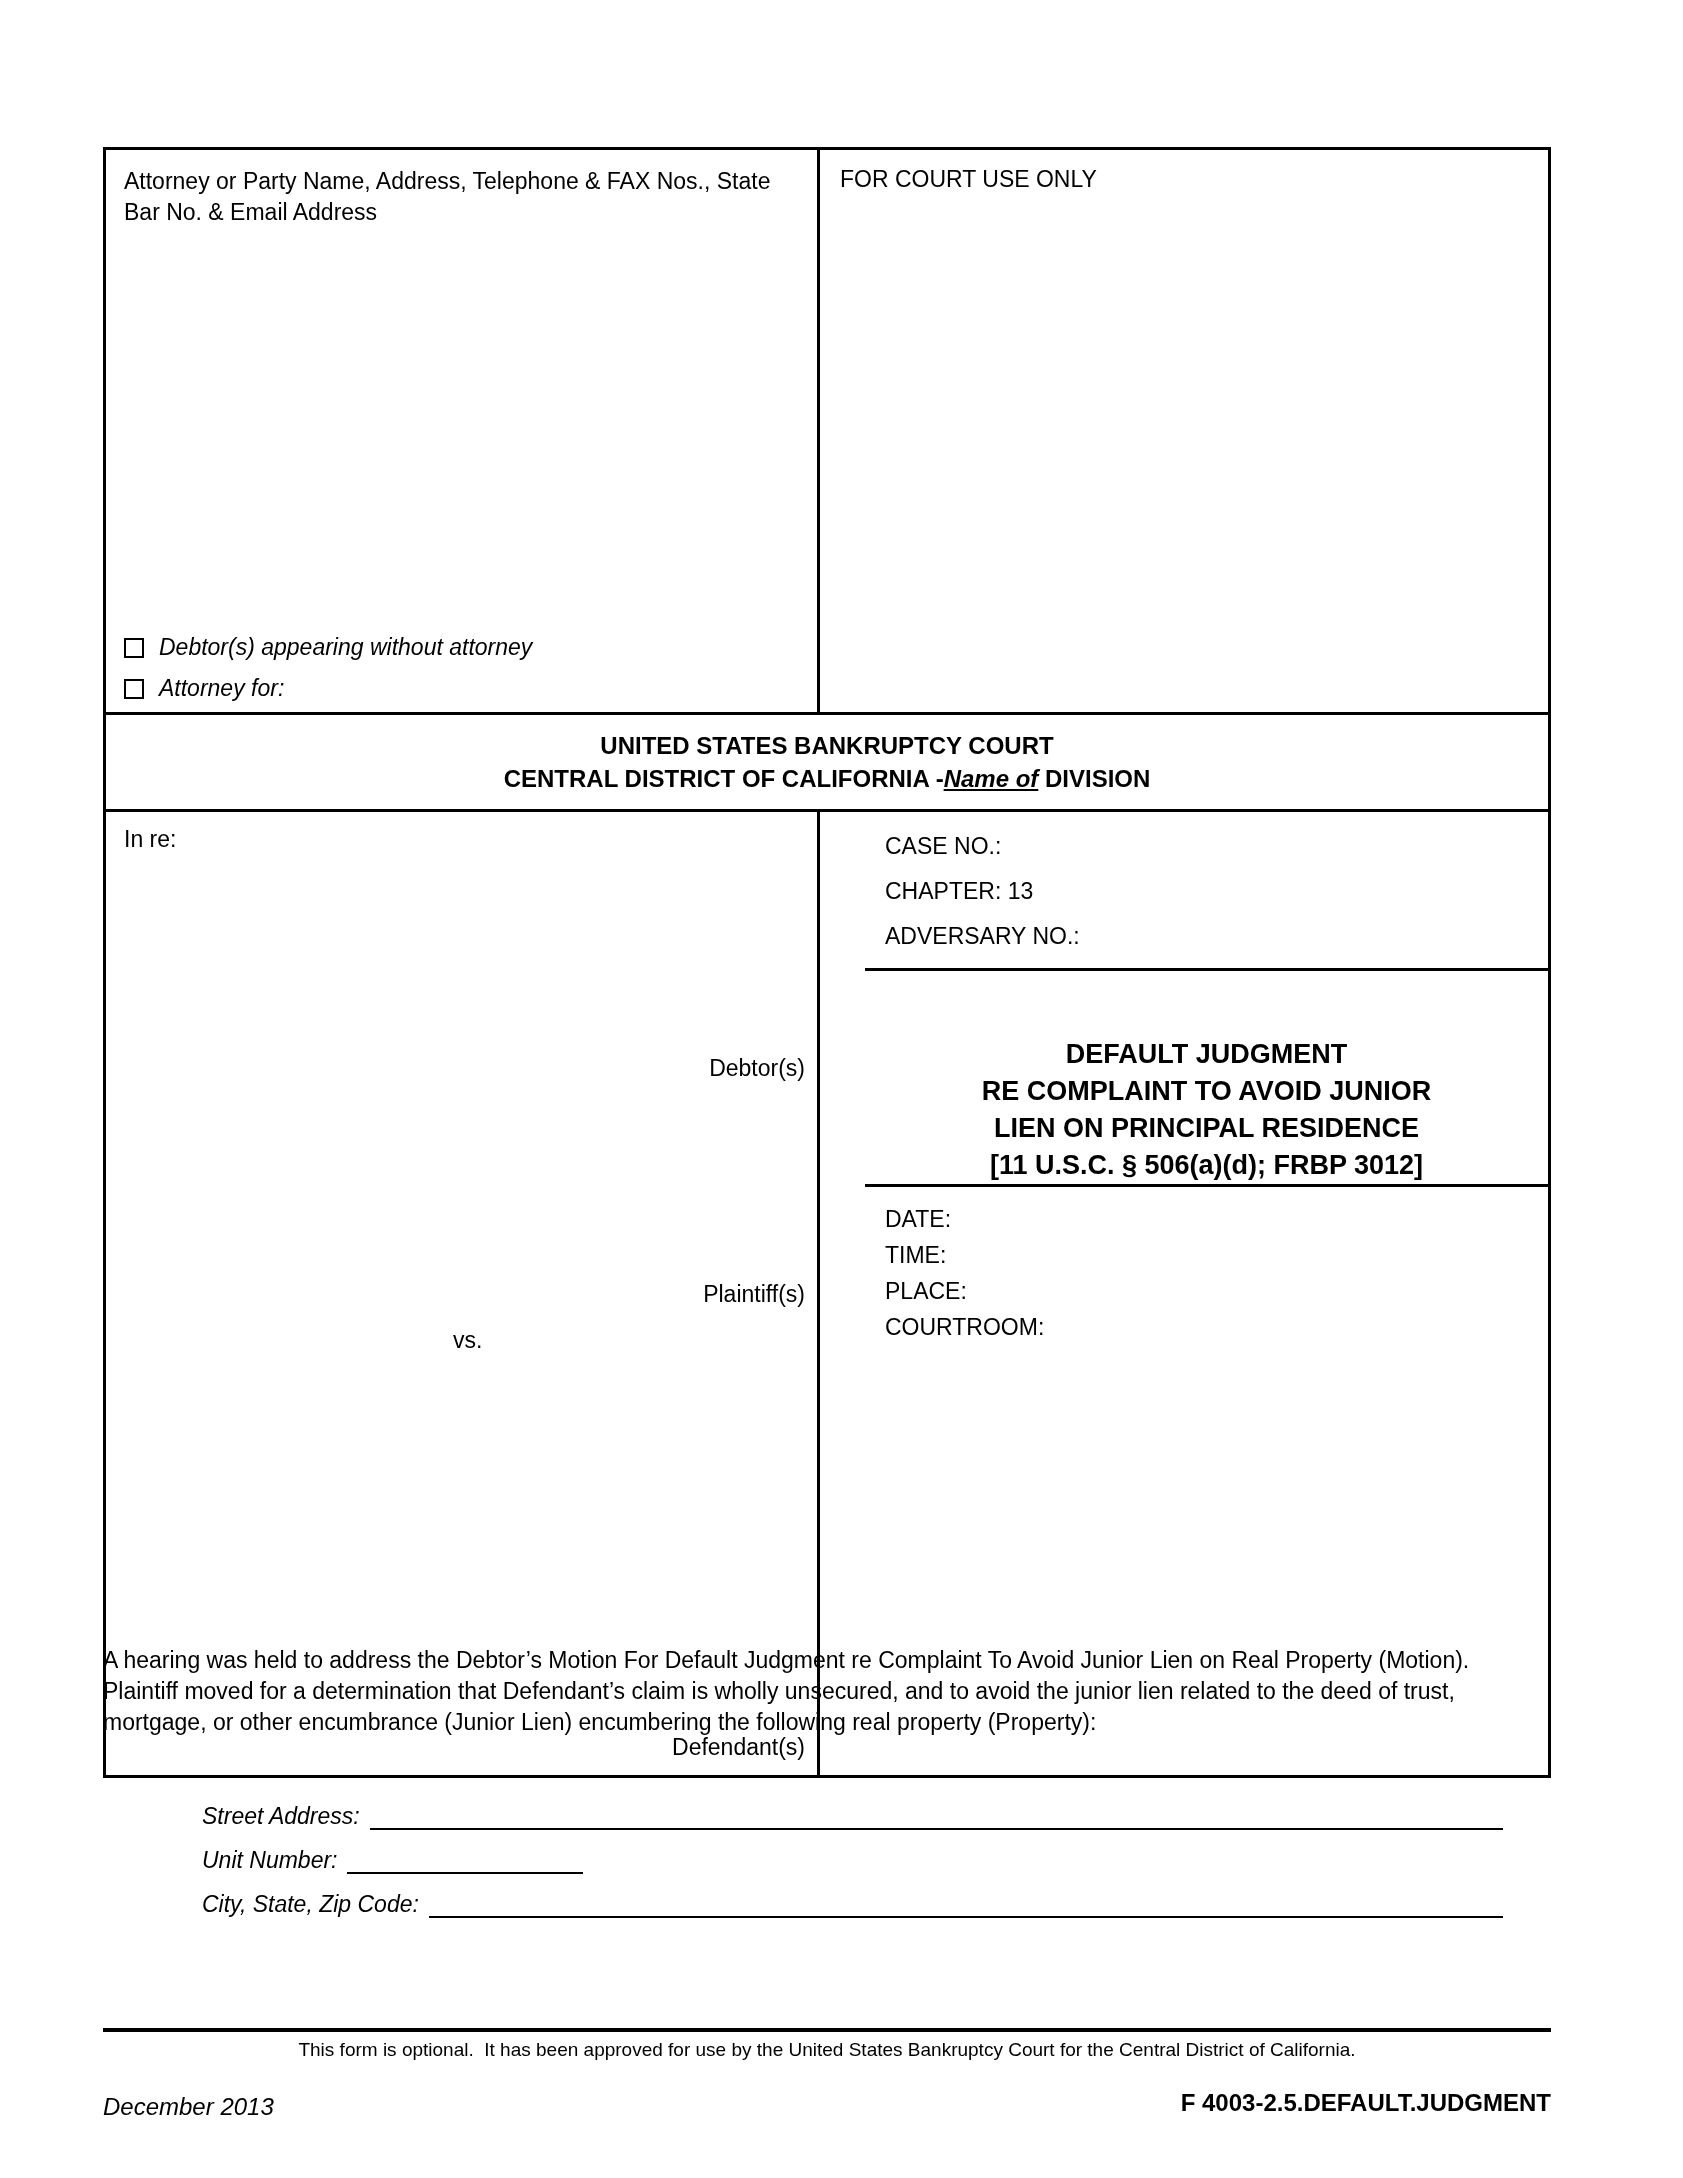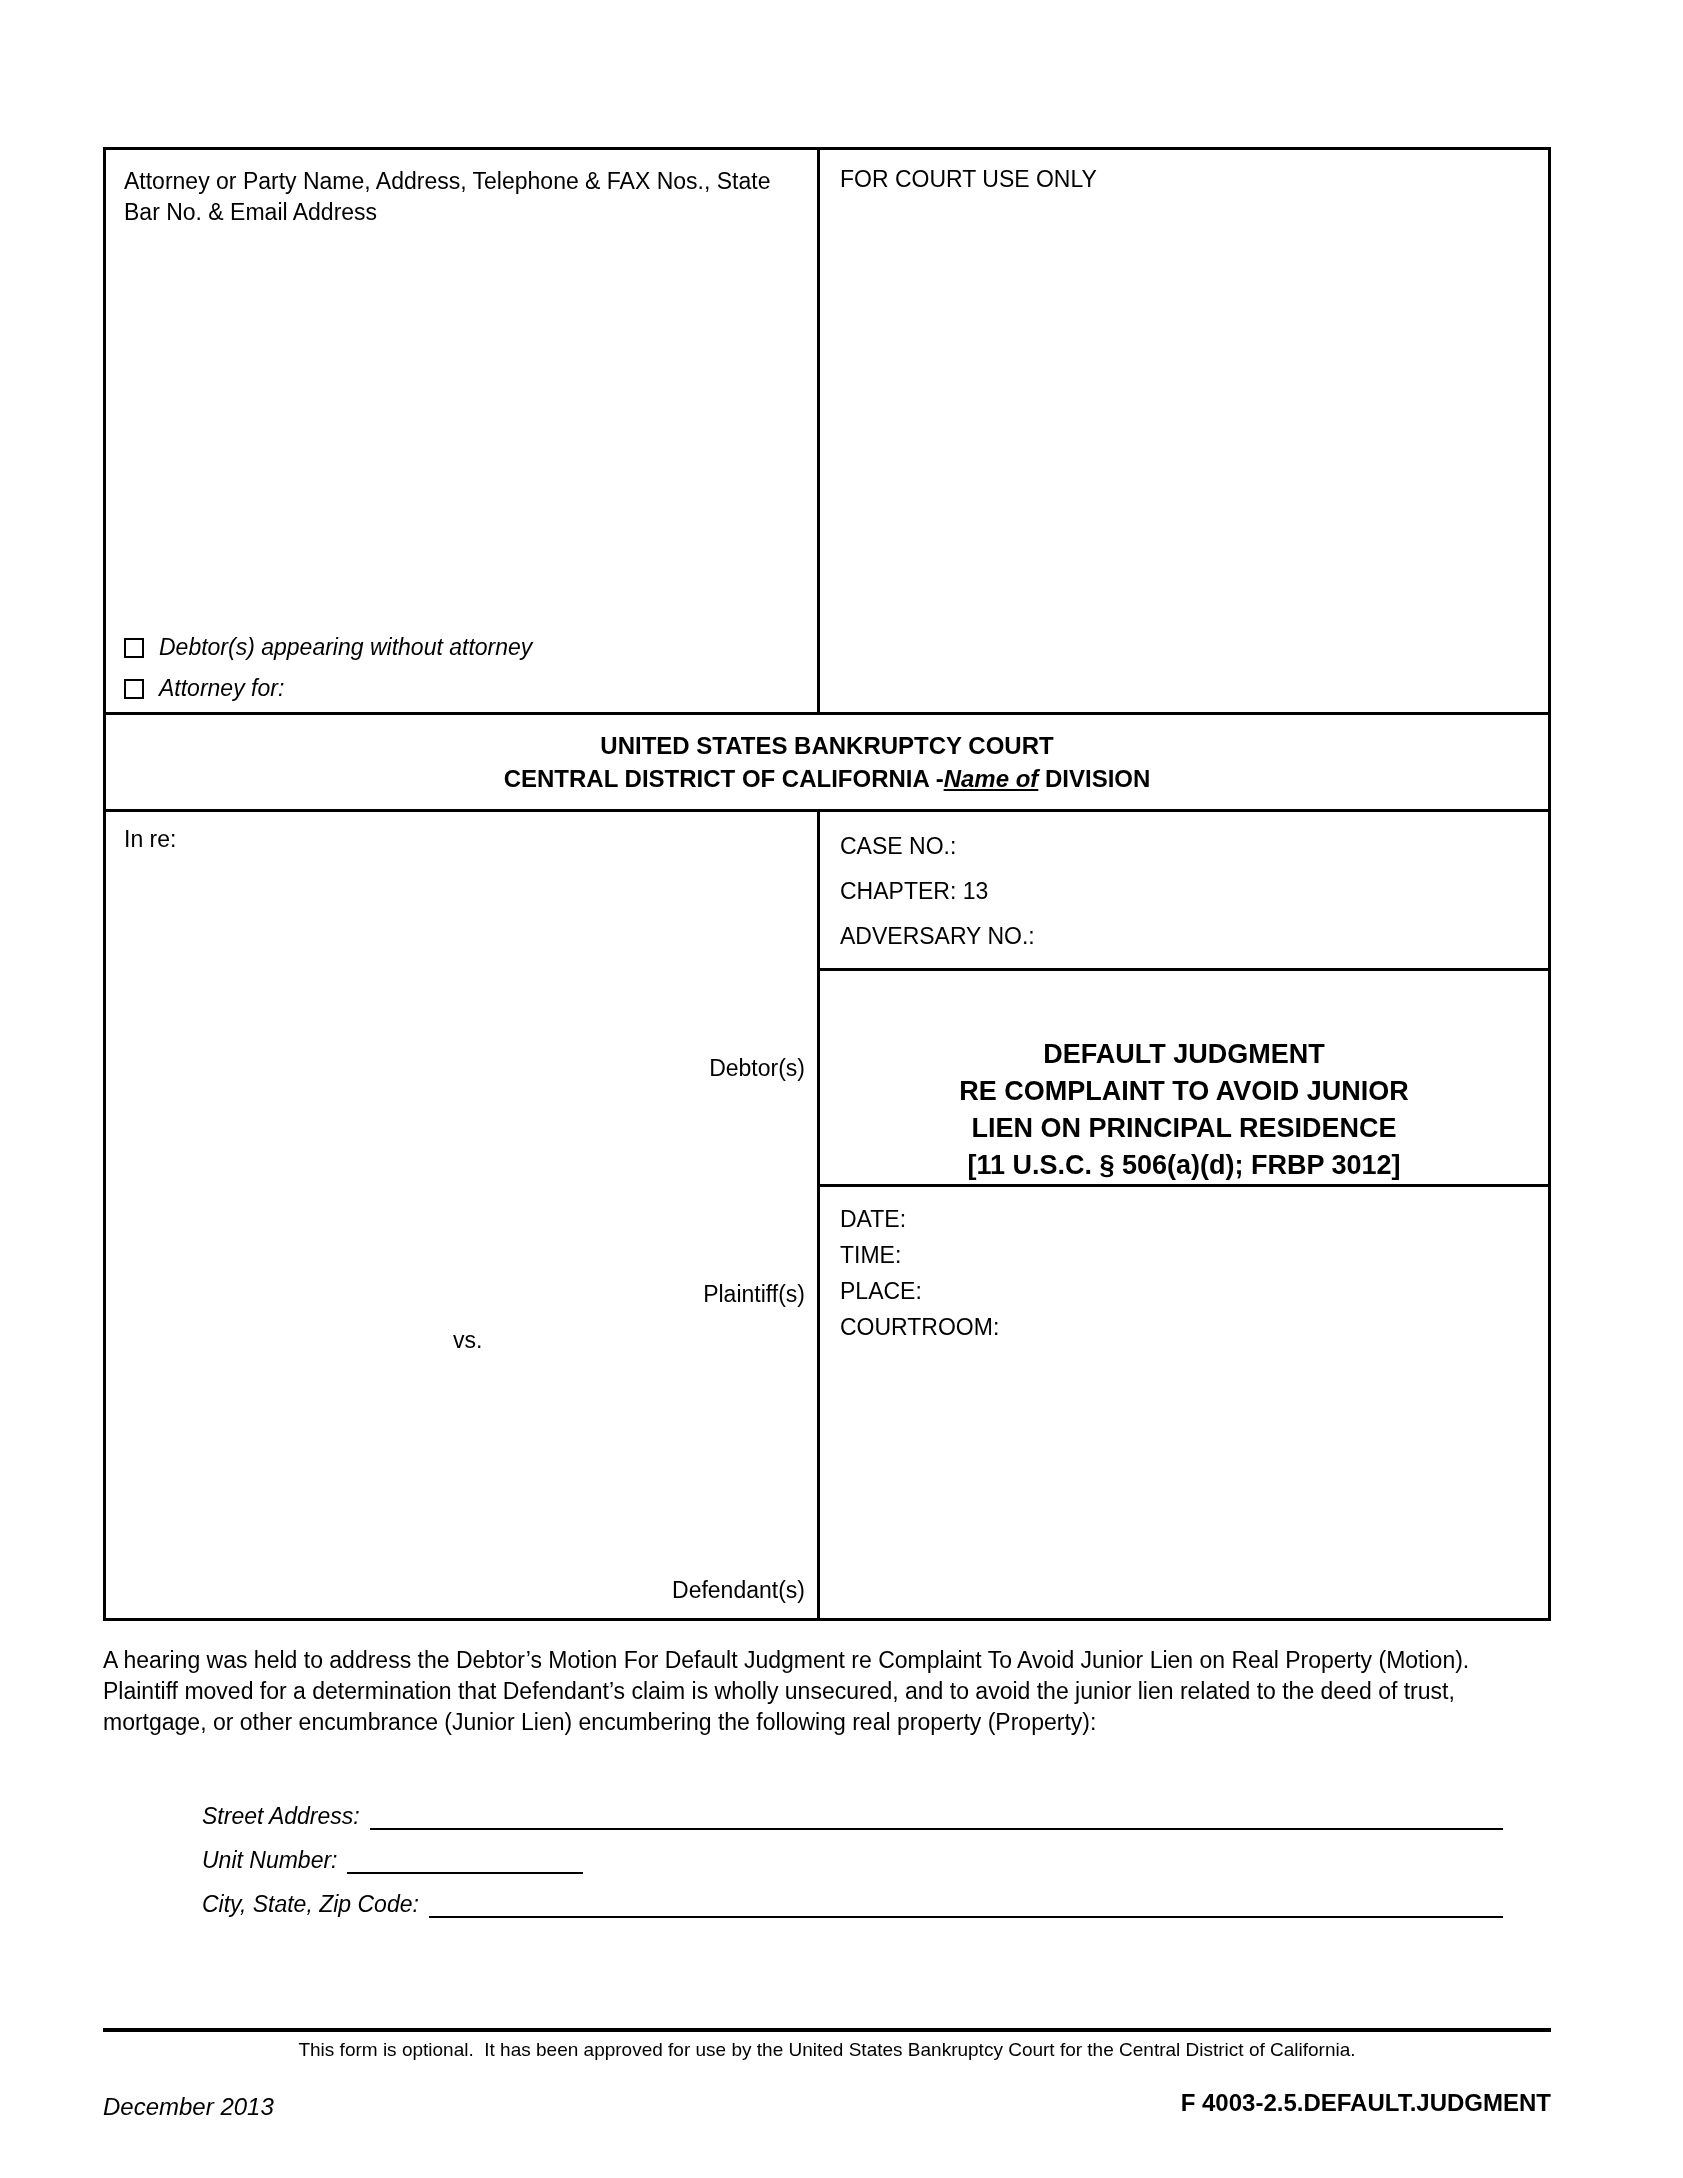--- a/index.html
+++ b/index.html
@@ -32,32 +32,32 @@
   .cell-courtuse { flex: 1; padding: 16px 20px; font-size: 23px; }
 
   .row-header {
     border-top: 3px solid #000;
     text-align: center; font-weight: bold;
     font-size: 24px; line-height: 33px;
     padding: 14px 0;
   }
   .name-of { font-style: italic; text-decoration: underline; }
 
-  .row-case { display: flex; border-top: 3px solid #000; height: 809px; }
+  .row-case { display: flex; border-top: 3px solid #000; height: 966px; }
   .cell-parties {
     width: 714px; border-right: 3px solid #000;
     position: relative; padding: 14px 18px; font-size: 23px;
   }
   .party-label { position: absolute; right: 12px; font-size: 23px; }
   .pl-debtor { top: 234px; margin-top: 9px; }
   .pl-plaintiff { top: 469px; }
   .pl-defendant { bottom: 14px; }
   .vs-label { position: absolute; left: 347px; top: 515px; font-size: 23px; }
 
-  .cell-caseinfo { flex: 1; display: flex; flex-direction: column; }
+  .cell-caseinfo { flex: 1; display: flex; flex-direction: column; padding-left: 45px; }
   .sub-casenums {
     height: 159px; border-bottom: 3px solid #000;
     padding: 12px 20px; font-size: 23px; line-height: 45px;
   }
   .sub-title {
     height: 216px; border-bottom: 3px solid #000;
     display: flex; flex-direction: column; justify-content: flex-end; align-items: center;
     font-weight: bold; font-size: 27px; line-height: 37px; text-align: center;
   }
   .sub-hearing {

